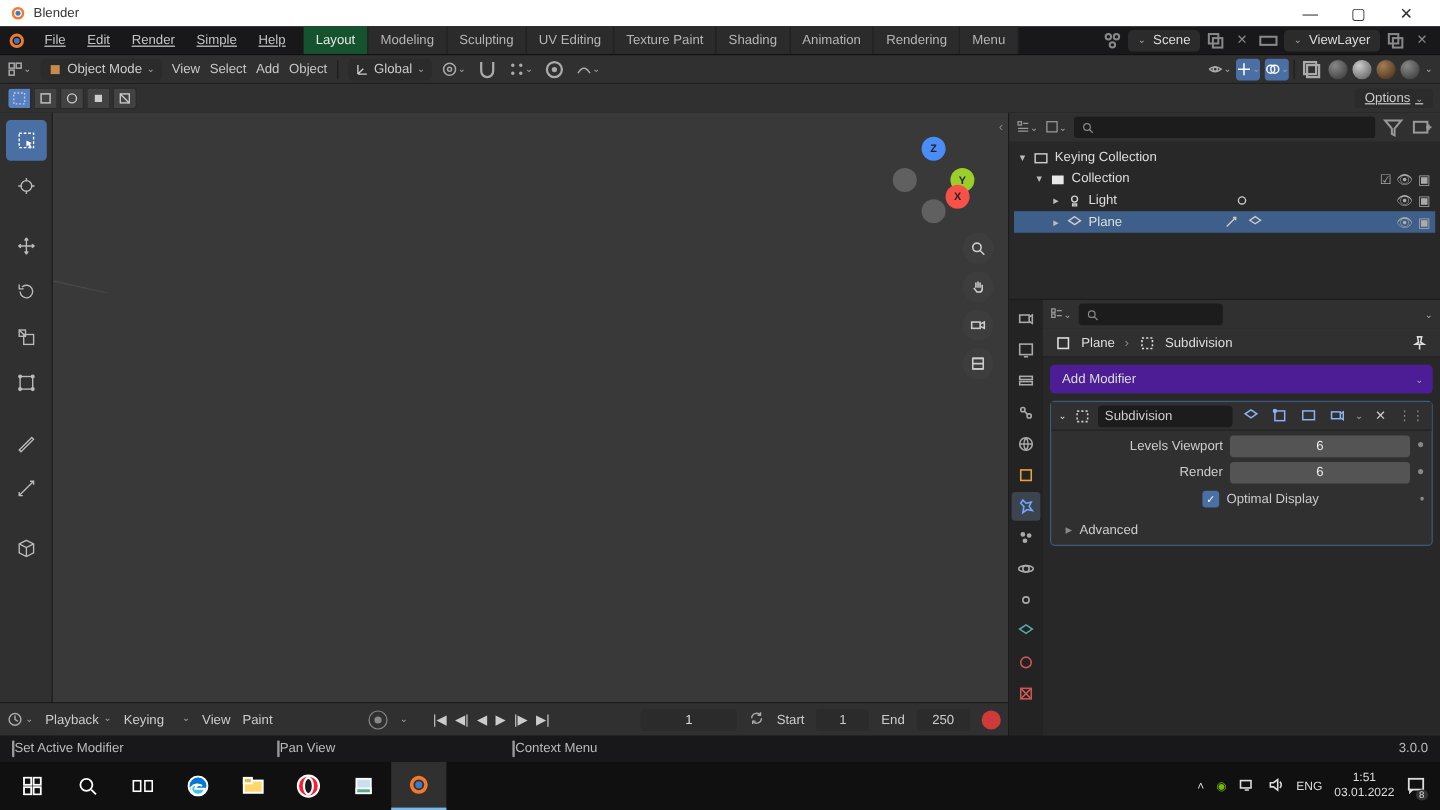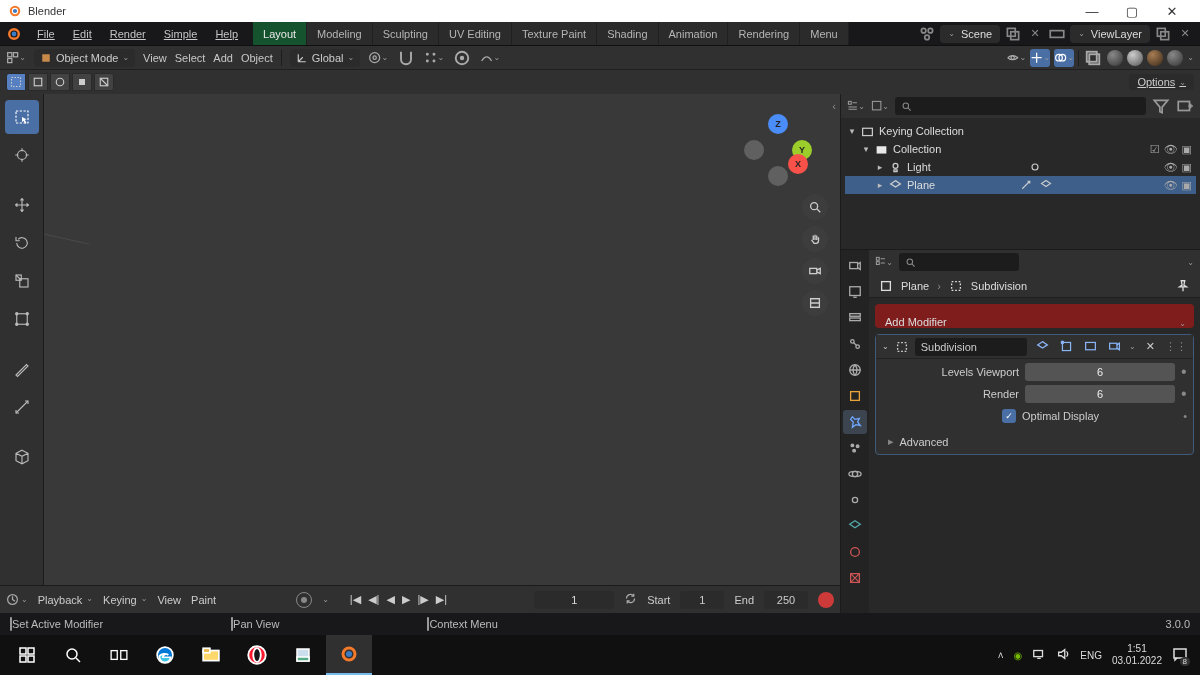--- a/index.html
+++ b/index.html
@@ -87,21 +87,21 @@
 
 
 .props { flex:1; display:flex; }
 .propicons { width:28px; background:#232323; display:flex; flex-direction:column; align-items:center; padding-top:4px; gap:2px; }
 .picon { width:24px; height:24px; display:flex; align-items:center; justify-content:center; color:#aaa; border-radius:3px; }
 .picon.active { background:#3b444f; color:#71a7ff; }
 .propbody { flex:1; display:flex; flex-direction:column; }
 .prophdr { height:24px; background:#303030; display:flex; align-items:center; padding:0 6px; gap:6px; }
 .prophdr .search { flex:1; max-width:120px; background:#1c1c1c; border-radius:3px; height:18px; display:flex; align-items:center; padding:0 6px; color:#888; }
 .bcrumb { height:24px; display:flex; align-items:center; gap:8px; padding:0 10px; color:#ddd; background:#303030; border-bottom:1px solid #1f1f1f; }
-.addmod { height:24px; margin:6px; background:#7f1d1d; border-radius:4px; display:flex; align-items:flex-end; padding:0 10px; color:#ddd; position:relative; }
+.addmod { height:24px; margin:6px; background:#4c1d95; border-radius:4px; display:flex; align-items:center; padding:0 10px; color:#ddd; position:relative; }
 .addmod .chev { position:absolute; right:8px; }
 
 .modbox { margin:0 6px 6px; border:1px solid #3f5a7a; border-radius:4px; background:#303030; }
 .modhdr { height:24px; display:flex; align-items:center; padding:0 6px; gap:6px; background:#303030; border-bottom:1px solid #222; }
 .modhdr .field { background:#1c1c1c; border-radius:3px; flex:1; height:18px; display:flex; align-items:center; padding:0 6px; color:#ccc; }
 .modhdr .togg { width:18px; height:18px; display:flex; align-items:center; justify-content:center; color:#8ab4f8; }
 .segrow { display:flex; margin:6px; border-radius:4px; overflow:hidden; border:1px solid #222; }
 .segrow .seg { flex:1; height:20px; display:flex; align-items:center; justify-content:center; background:#2b2b2b; color:#ddd; }
 .segrow .seg.on { background:#4a6fa5; color:#fff; }
 .numrow { display:flex; align-items:center; margin:4px 6px; gap:6px; }
@@ -777,21 +777,21 @@
       <svg viewBox="0 0 16 16" width="13" height="13">
         <circle cx="8" cy="8" r="6"></circle>
         <path d="M8 4v4l3 2"></path>
       </svg>
       <span class="chev">⌄</span>
     </span>
   <span class="ddrop" style="display:flex;gap:4px;color:#ccc">
       <span>Playback</span>
       <span class="chev">⌄</span>
     </span>
-  <span class="ddrop" style="display:flex;gap:4px;color:#ccc">
+  <span class="ddrop" style="display:flex;gap:15px;color:#ccc">
       <span>Keying</span>
       <span class="chev">⌄</span>
     </span>
   <span style="color:#ccc">View</span>
   <span style="color:#ccc">Paint</span>
   <span style="width:60px"></span>
   <span style="width:16px;height:16px;border-radius:50%;border:1px solid #888;display:flex;align-items:center;justify-content:center">
       <span style="width:6px;height:6px;border-radius:50%;background:#888"></span>
     </span>
   <span class="chev">⌄</span>

